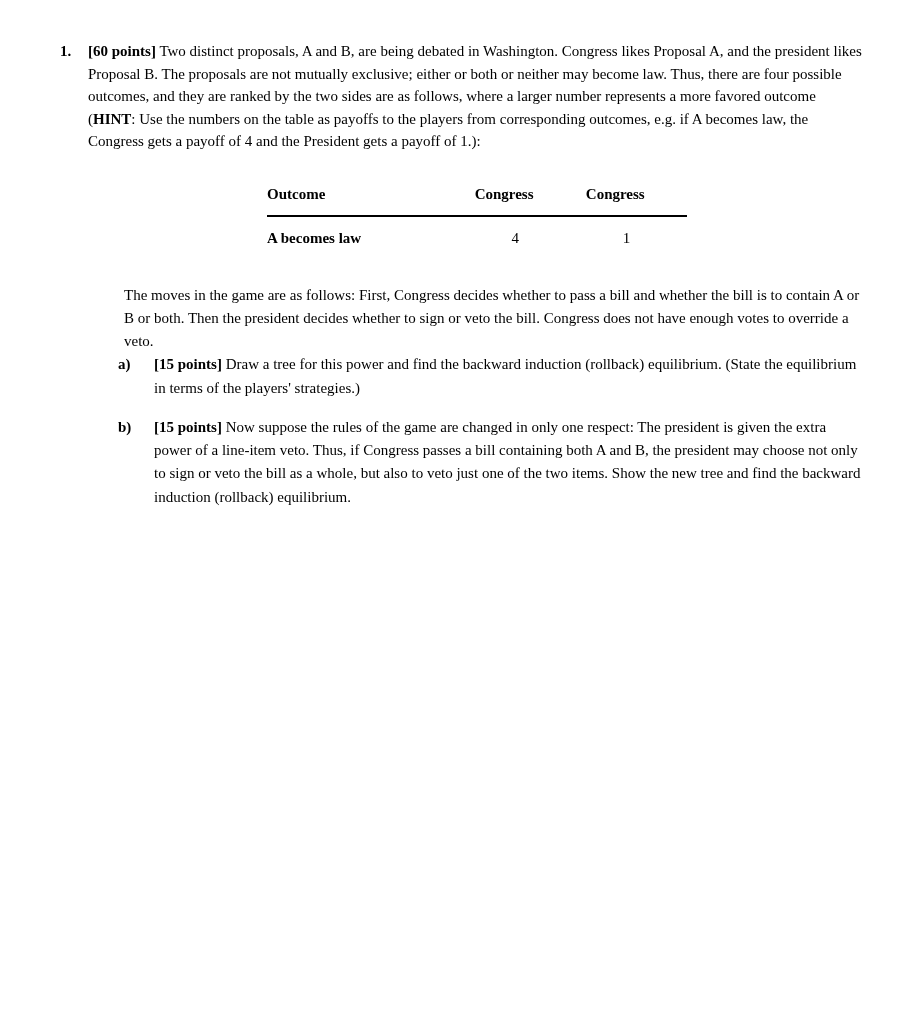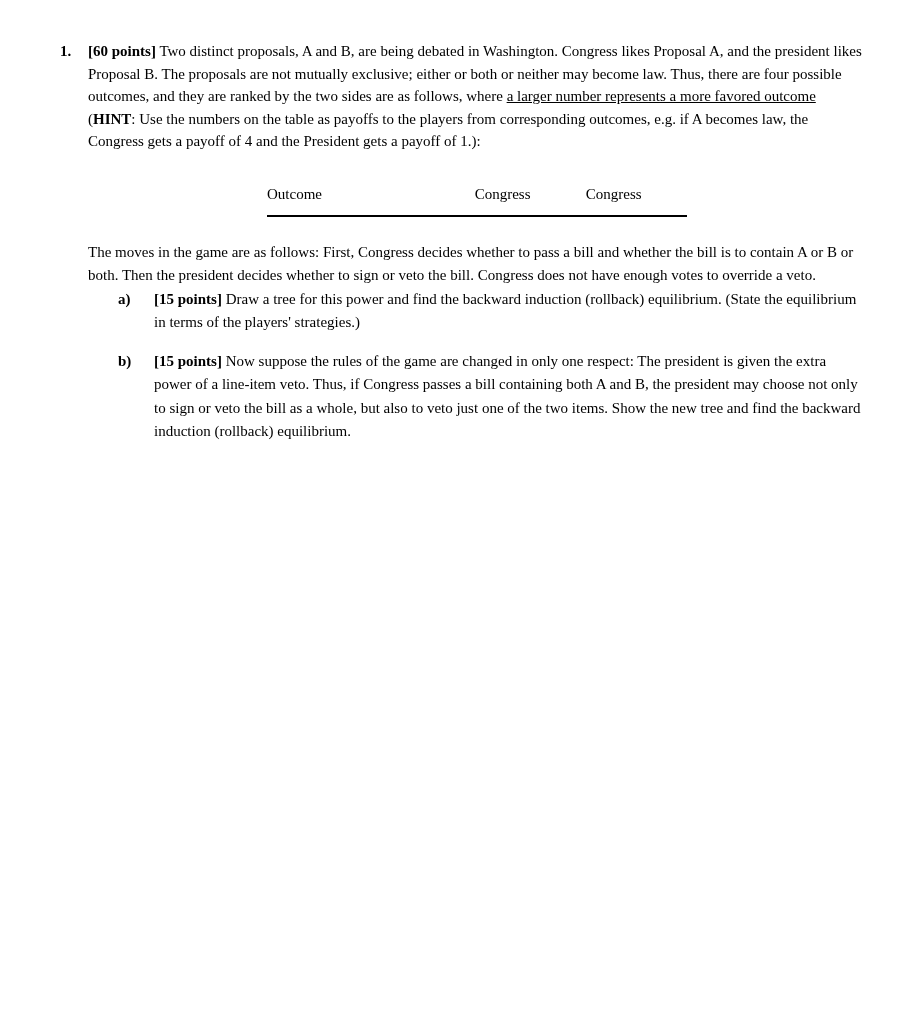--- a/index.html
+++ b/index.html
@@ -34,38 +34,37 @@
 
     .question-text p {
       margin-bottom: 0;
     }
 
     .bold {
       font-weight: bold;
     }
 
     .underline {
-      text-decoration: underline;
       text-align: center;
     }
 
     
     .table-wrapper {
       display: flex;
       justify-content: center;
       margin: 24px 0 24px 0;
     }
 
     table {
       border-collapse: collapse;
       min-width: 420px;
     }
 
     table thead tr th {
-      font-weight: normal;
+      font-weight: bold;
       padding: 6px 20px 10px 10px;
       text-align: left;
       border-bottom: 2px solid #000;
     }
 
     table thead tr th:first-child {
       padding-left: 0;
       min-width: 160px;
     }
 
@@ -91,20 +90,21 @@
     }
 
     table tbody tr td.num-col {
       text-align: center;
     }
 
     
     .moves-paragraph {
       margin-bottom: 18px;
       line-height: 1.55;
+      margin-left: 36px;
     }
 
     
     .sub-questions {
       margin-left: 30px;
     }
 
     .sub-question {
       display: flex;
       gap: 8px;
@@ -135,20 +135,25 @@
     <div class="table-wrapper">
       <table>
         <thead>
           <tr>
             <th>Outcome</th>
             <th class="num-col">Congress</th>
             <th class="num-col">Congress</th>
           </tr>
         </thead>
         <tbody>
+          <tr>
+            <td>A becomes law</td>
+            <td class="num-col">4</td>
+            <td class="num-col">1</td>
+          </tr>
         </tbody>
       </table>
     </div>
 
     <p class="moves-paragraph">The moves in the game are as follows: First, Congress decides whether to pass a bill and whether the bill is to contain A or B or both. Then the president decides whether to sign or veto the bill. Congress does not have enough votes to override a veto.</p>
 
     <div class="sub-questions">
       <div class="sub-question">
         <div class="sub-label">
           <span>a)</span>

